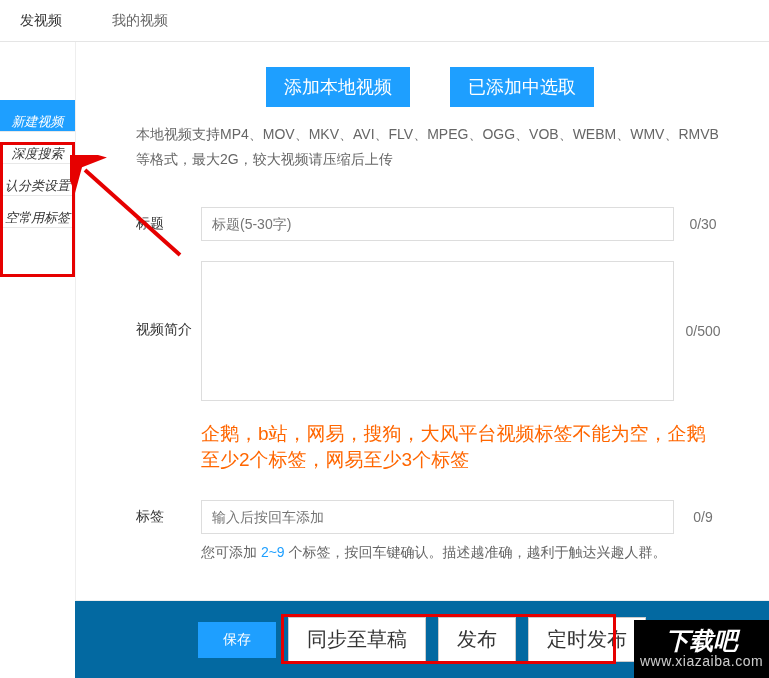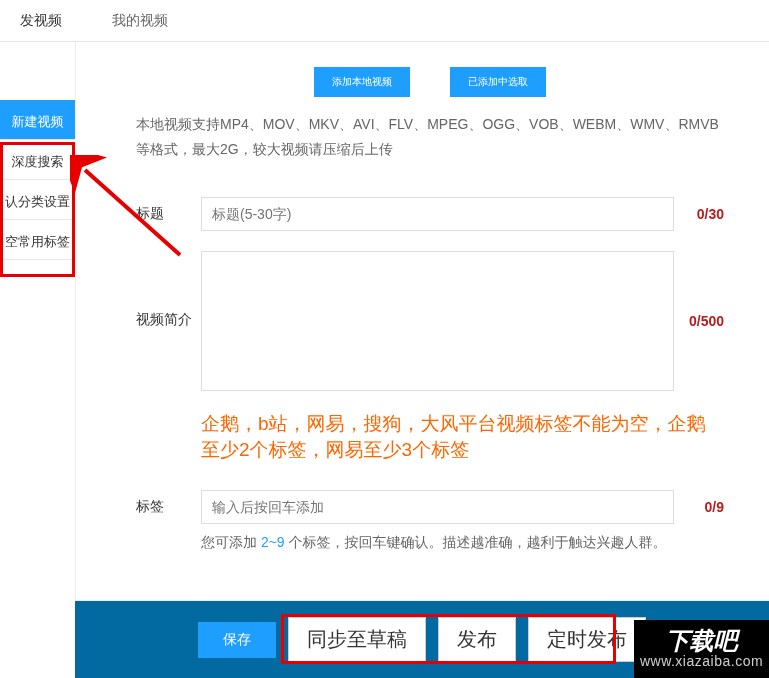--- a/index.html
+++ b/index.html
@@ -37,28 +37,29 @@
       padding: 25px 45px 0 60px;
       background: #fff;
     }
     .sidebar {
       position: absolute;
       left: 0;
       top: 100px;
       width: 75px;
     }
     .sidebar-item {
-      height: 40px;
+      height: 32px;
       line-height: 44px;
       text-align: center;
       font-size: 13px;
       cursor: pointer;
       overflow: hidden;
       white-space: nowrap;
       border-bottom: 1px solid #e8e8e8;
+      font-style: italic;
     }
     .sidebar-item.active {
       background: #1e9fff;
       color: #fff;
     }
     .sidebar-highlight {
       position: absolute;
       left: 0;
       top: 142px;
       width: 75px;
@@ -71,21 +72,21 @@
       text-align: center;
       margin-bottom: 15px;
     }
     .btn-blue {
       display: inline-block;
       background: #1e9fff;
       color: #fff;
       padding: 8px 18px;
       border: none;
       cursor: pointer;
-      font-size: 10px;
+      font-size: 18px;
       margin: 0 18px;
     }
     .hint-text {
       color: #666;
       line-height: 1.8;
       margin-bottom: 35px;
     }
     .form-row {
       display: flex;
       align-items: flex-start;
@@ -114,24 +115,23 @@
       flex: 1;
       border: 1px solid #ddd;
       padding: 8px 10px;
       font-size: 14px;
       resize: none;
       height: 140px;
       outline: none;
     }
     .counter {
       width: 50px;
-      text-align: right;
-      color: #b91c1c;
+      text-align: center;
+      color: #737373;
       padding-left: 8px;
-      font-weight: bold;
     }
     .warning-text {
       color: #ff6600;
       margin-left: 65px;
       margin-bottom: 27px;
       font-size: 19px;
     }
     .help-text {
       margin-left: 65px;
       color: #666;

